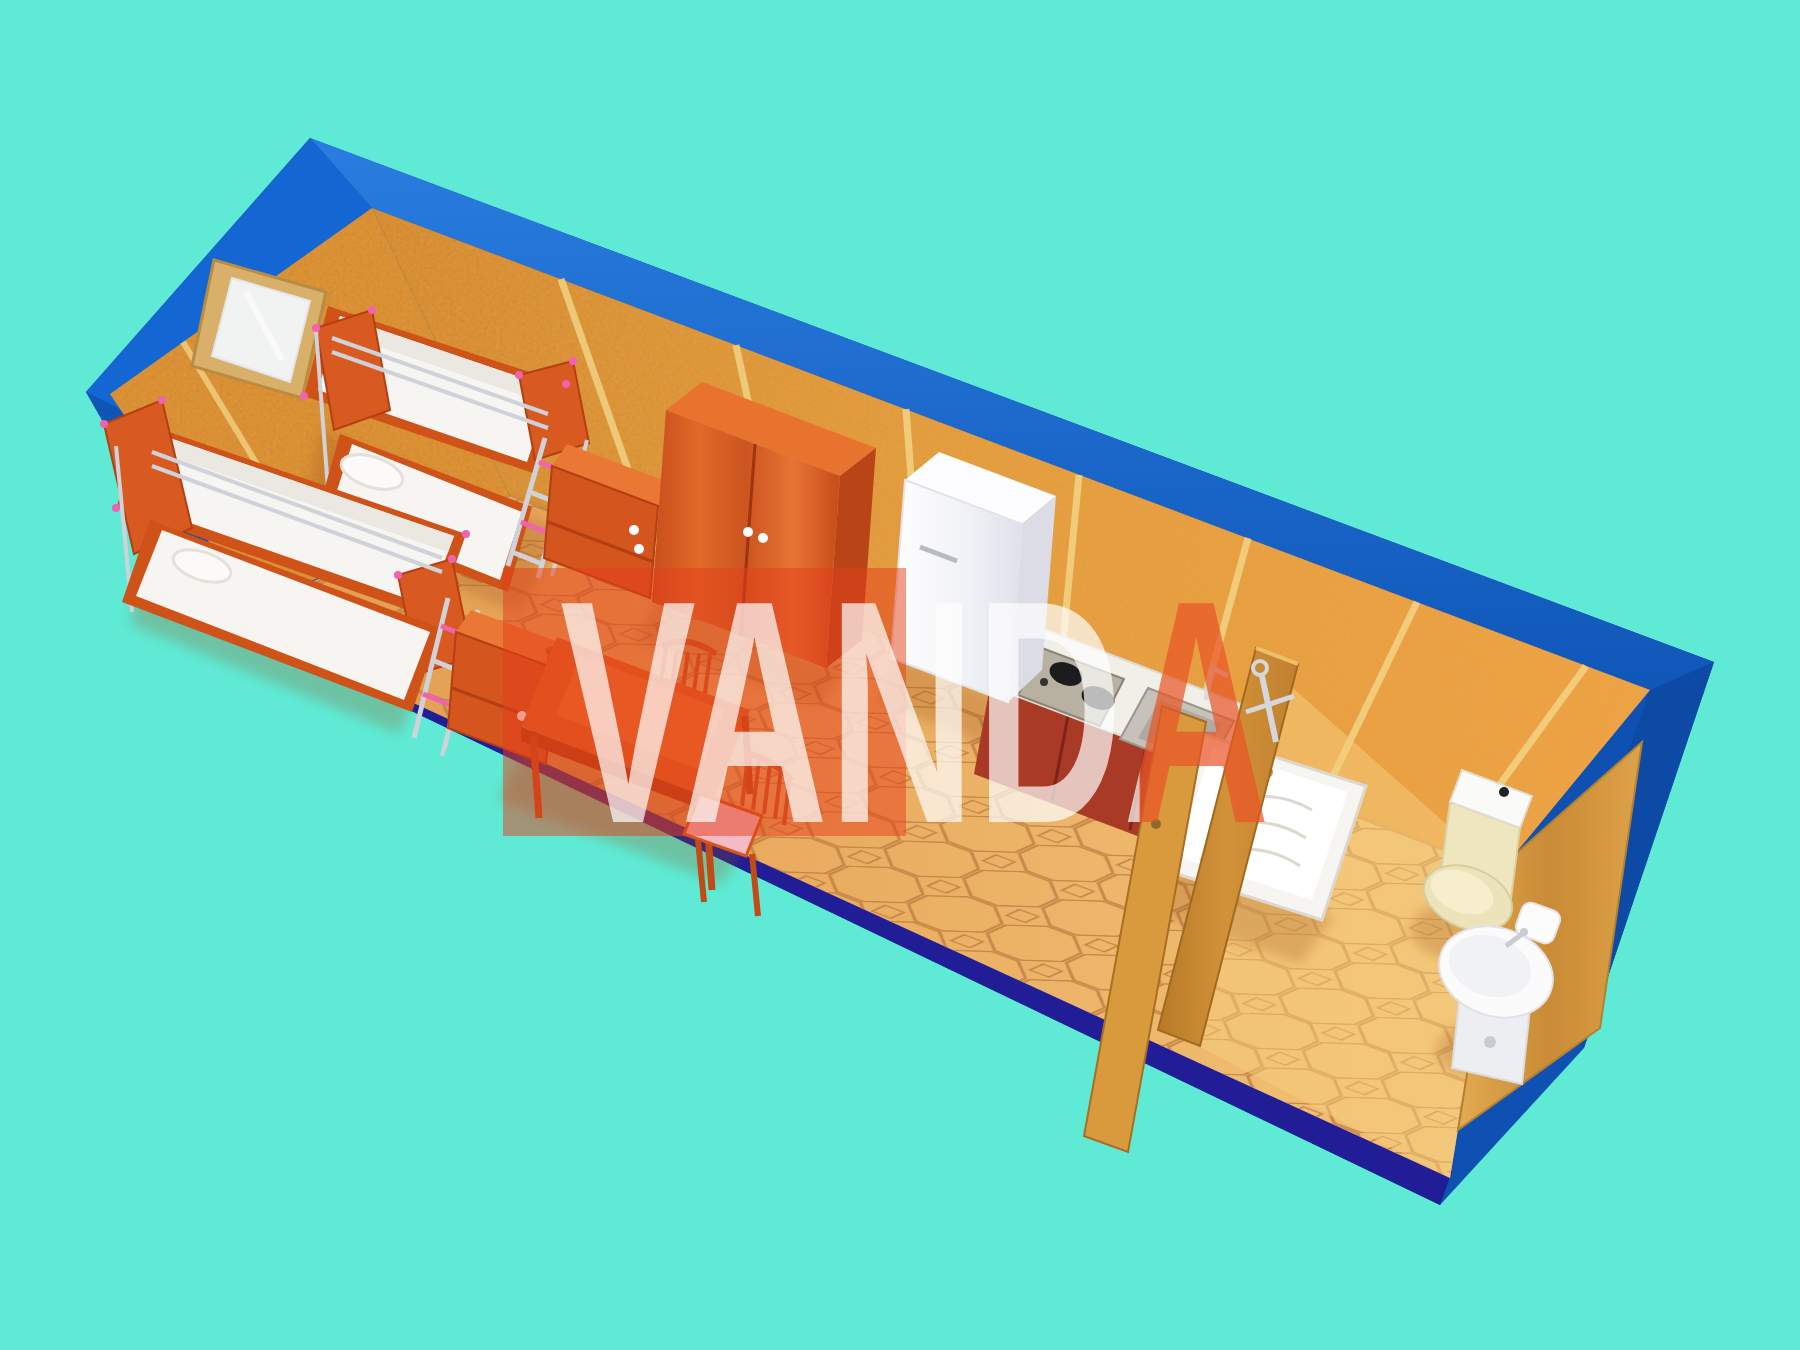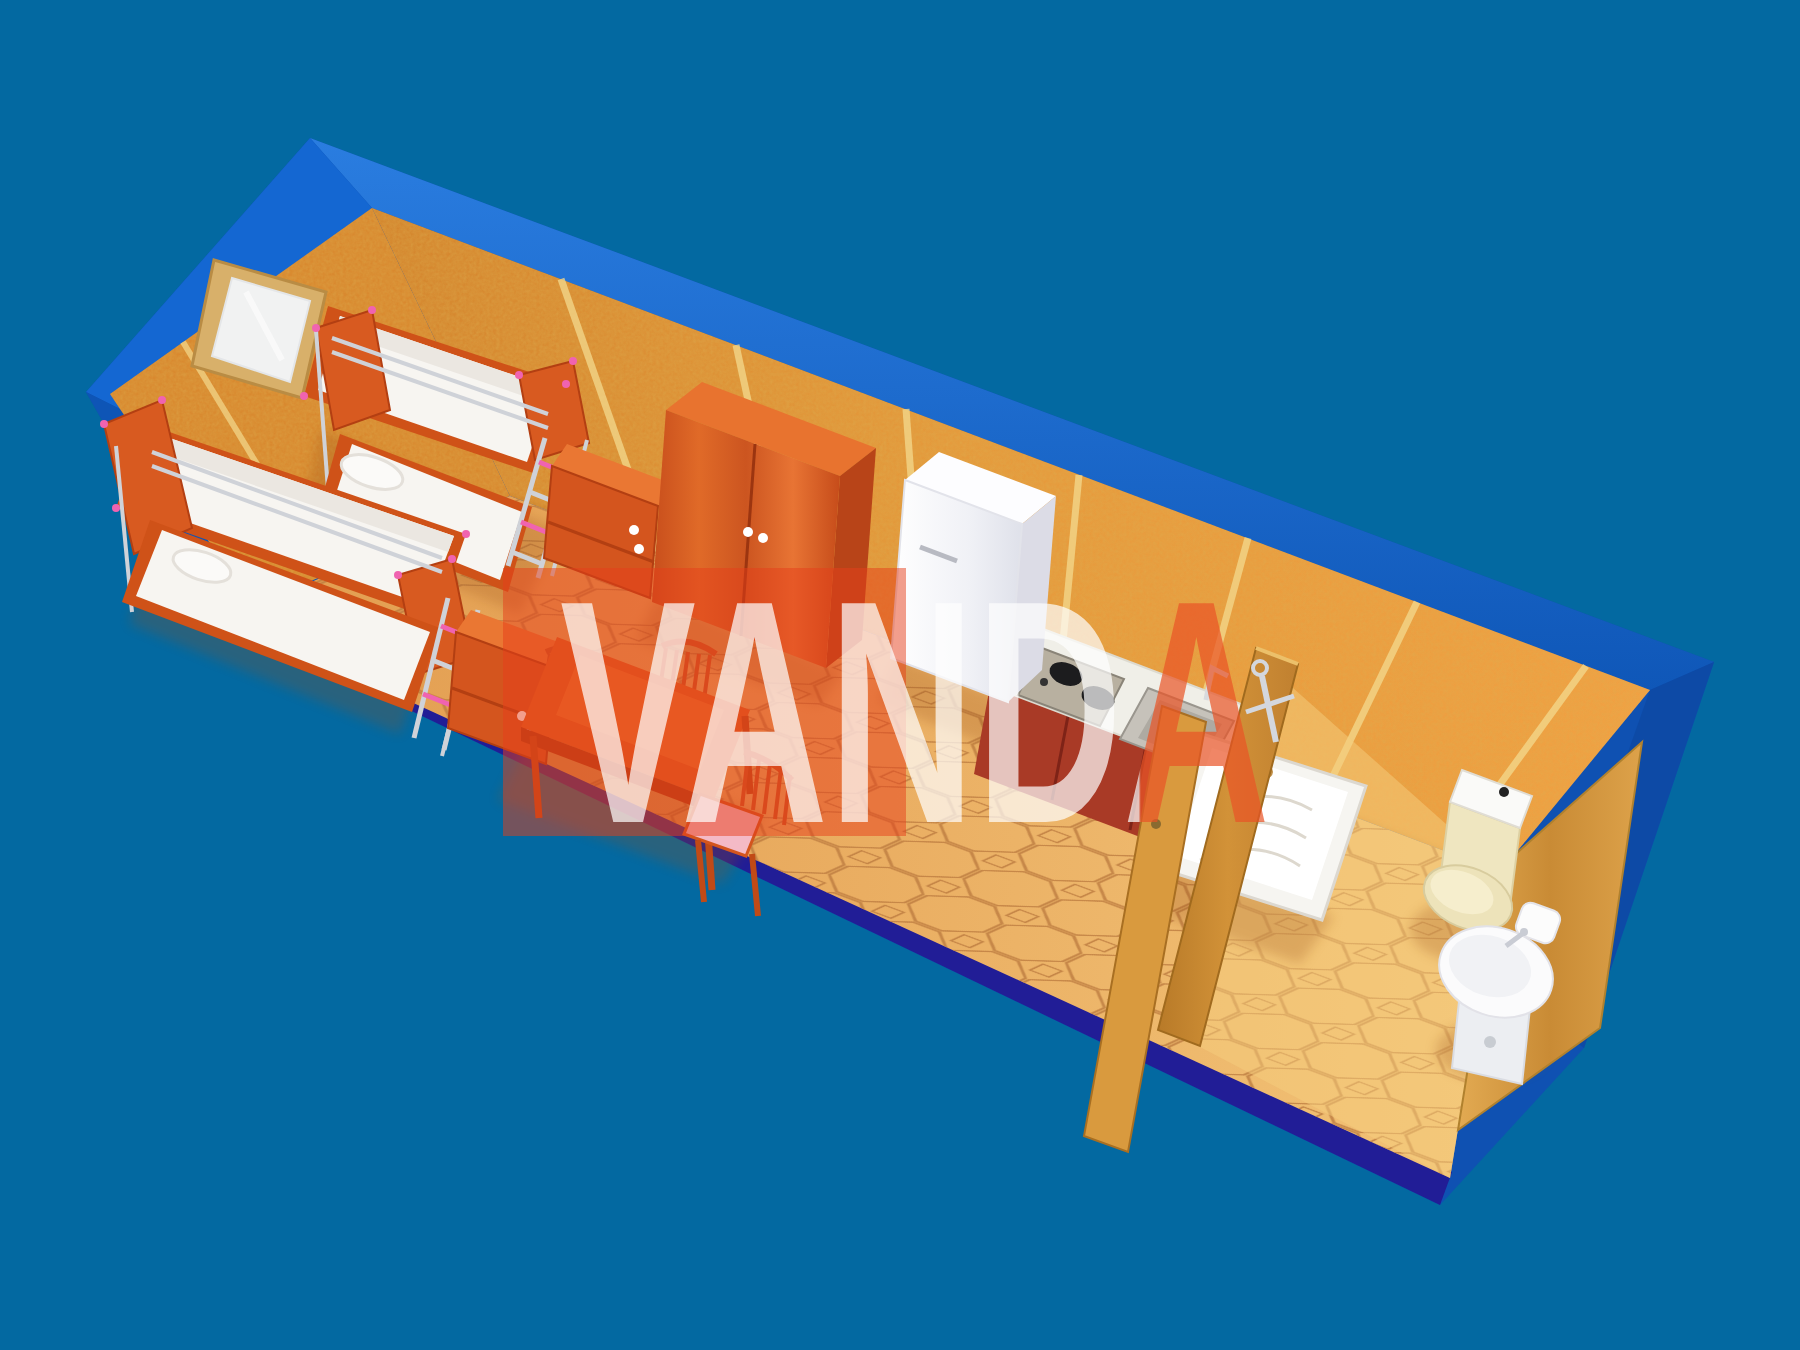--- a/index.html
+++ b/index.html
@@ -1,16 +1,16 @@
 <!DOCTYPE html>
 <html><head>
 <meta charset="utf-8">
 <style>
   html,body{margin:0;padding:0;background:#ffffff;}
-  .stage{position:relative;width:1800px;height:1350px;background:#0369a1;overflow:hidden;
+  .stage{position:relative;width:1800px;height:1350px;background:#5eead4;overflow:hidden;
          font-family:"Liberation Sans", sans-serif;}
   svg{display:block}
   .wm-text{font-family:"Liberation Sans", sans-serif;font-weight:bold;}
 </style>
 </head>
 <body>
 
 <div class="stage">
 <svg width="1800" height="1350" viewBox="0 0 1800 1350" xmlns="http://www.w3.org/2000/svg">
 

